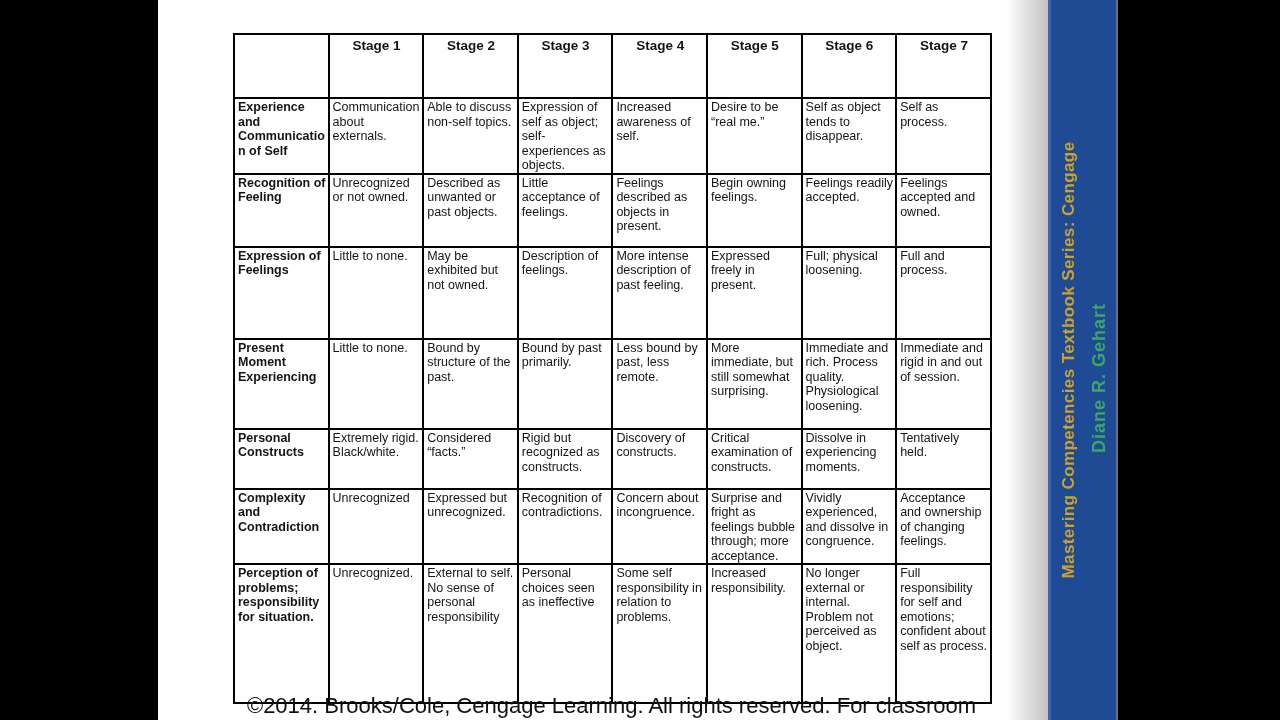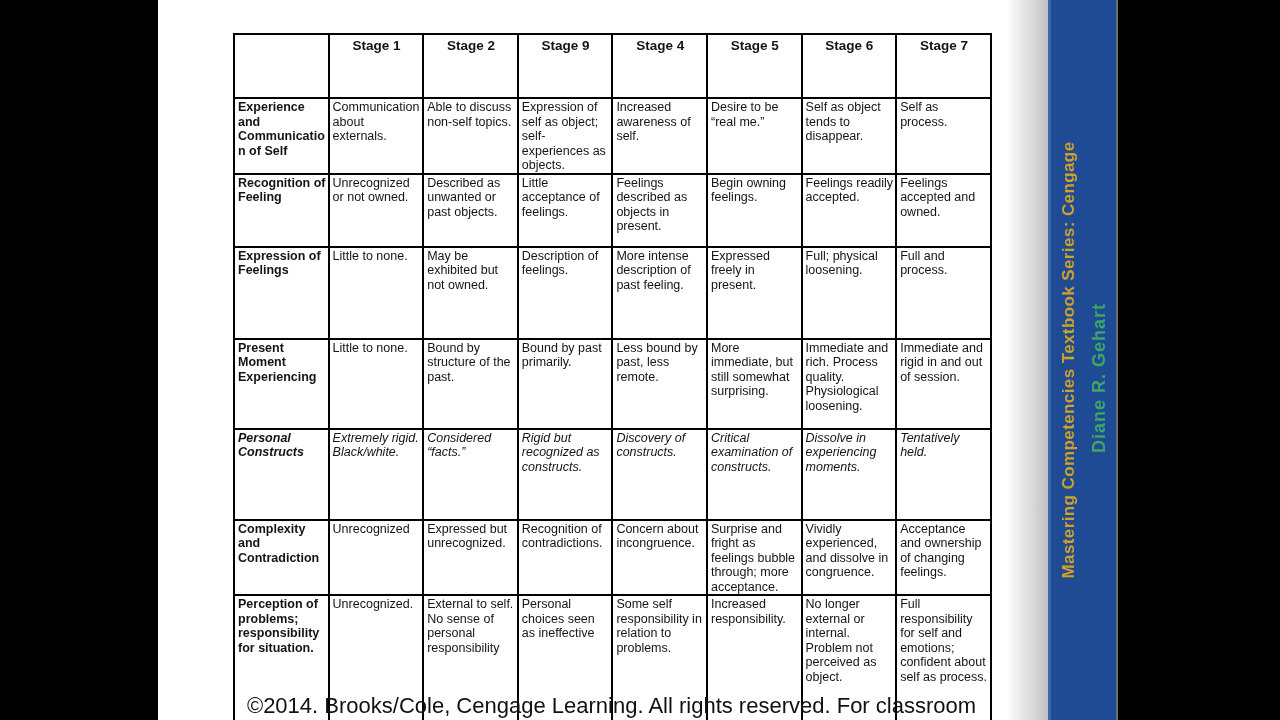--- a/index.html
+++ b/index.html
@@ -47,21 +47,21 @@
     font-weight:bold;
     font-size:13.5px;
     padding-top:3px;
   }
   table.rubric tbody th { font-weight:bold; }
   table.rubric thead tr { height:64px; }
   table.rubric tbody tr:nth-child(1){ height:73px; }
   table.rubric tbody tr:nth-child(2){ height:73px; }
   table.rubric tbody tr:nth-child(3){ height:92px; }
   table.rubric tbody tr:nth-child(4){ height:90px; }
-  table.rubric tbody tr:nth-child(5){ height:91px;font-style:italic; }
+  table.rubric tbody tr:nth-child(5){ height:60px; }
   table.rubric tbody tr:nth-child(6){ height:73px; }
   table.rubric tbody tr:nth-child(7){ height:139px; }
   .footer {
     position:absolute; left:75px; top:693px;
     width:757px;
     text-align:center;
     font-size:22px;
     color:#111;
   }
   .blue-bar {
@@ -109,21 +109,21 @@
           <col>
           <col>
           <col>
           <col>
         </colgroup>
       <thead>
         <tr id="rubric-head-row">
             <th></th>
             <th>Stage 1</th>
             <th>Stage 2</th>
-            <th>Stage 9</th>
+            <th>Stage 3</th>
             <th>Stage 4</th>
             <th>Stage 5</th>
             <th>Stage 6</th>
             <th>Stage 7</th>
           </tr>
       </thead>
       <tbody id="rubric-body">
           <tr>
             <th>Experience and Communication of Self</th>
             <td>Communication about externals.</td>

